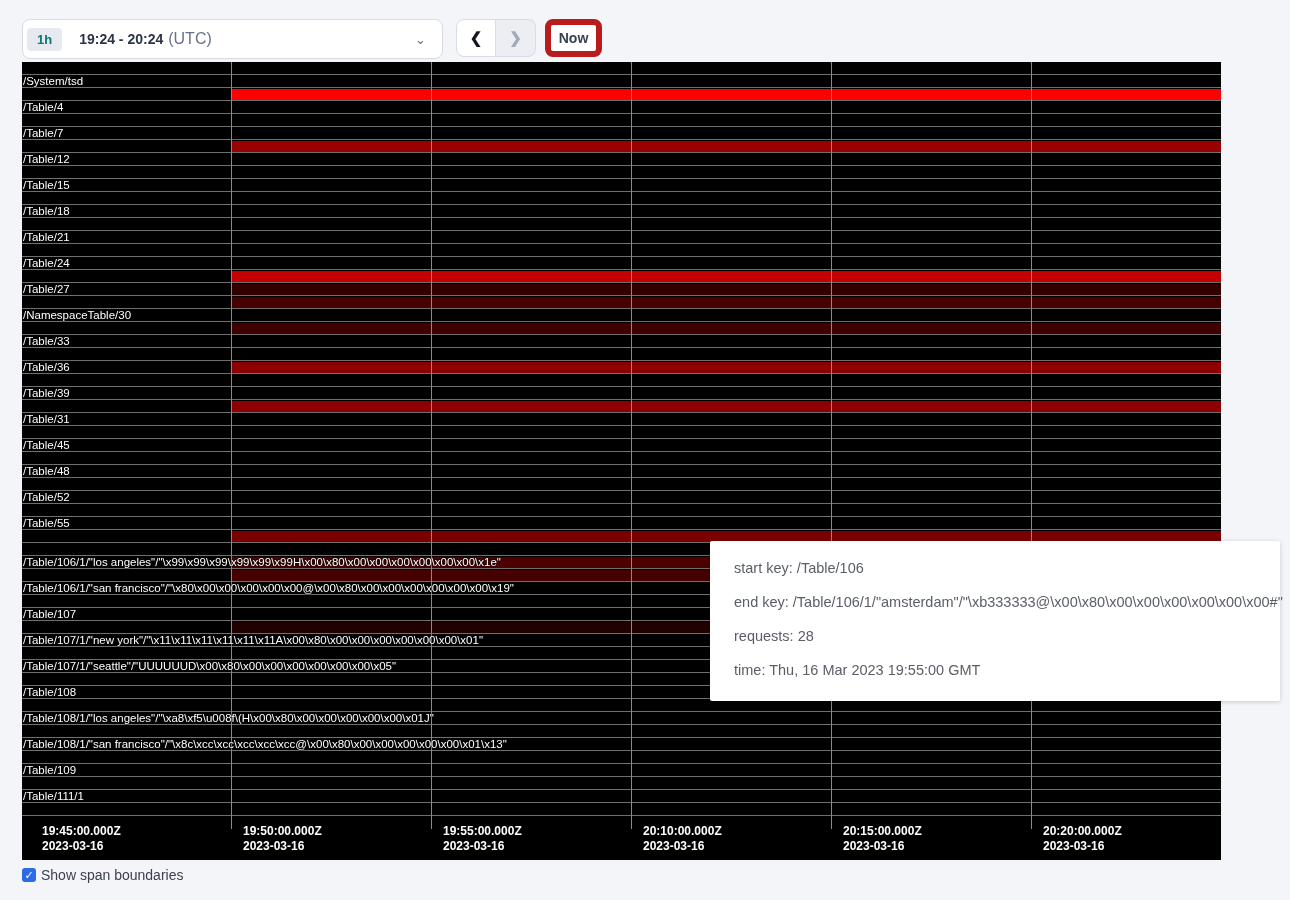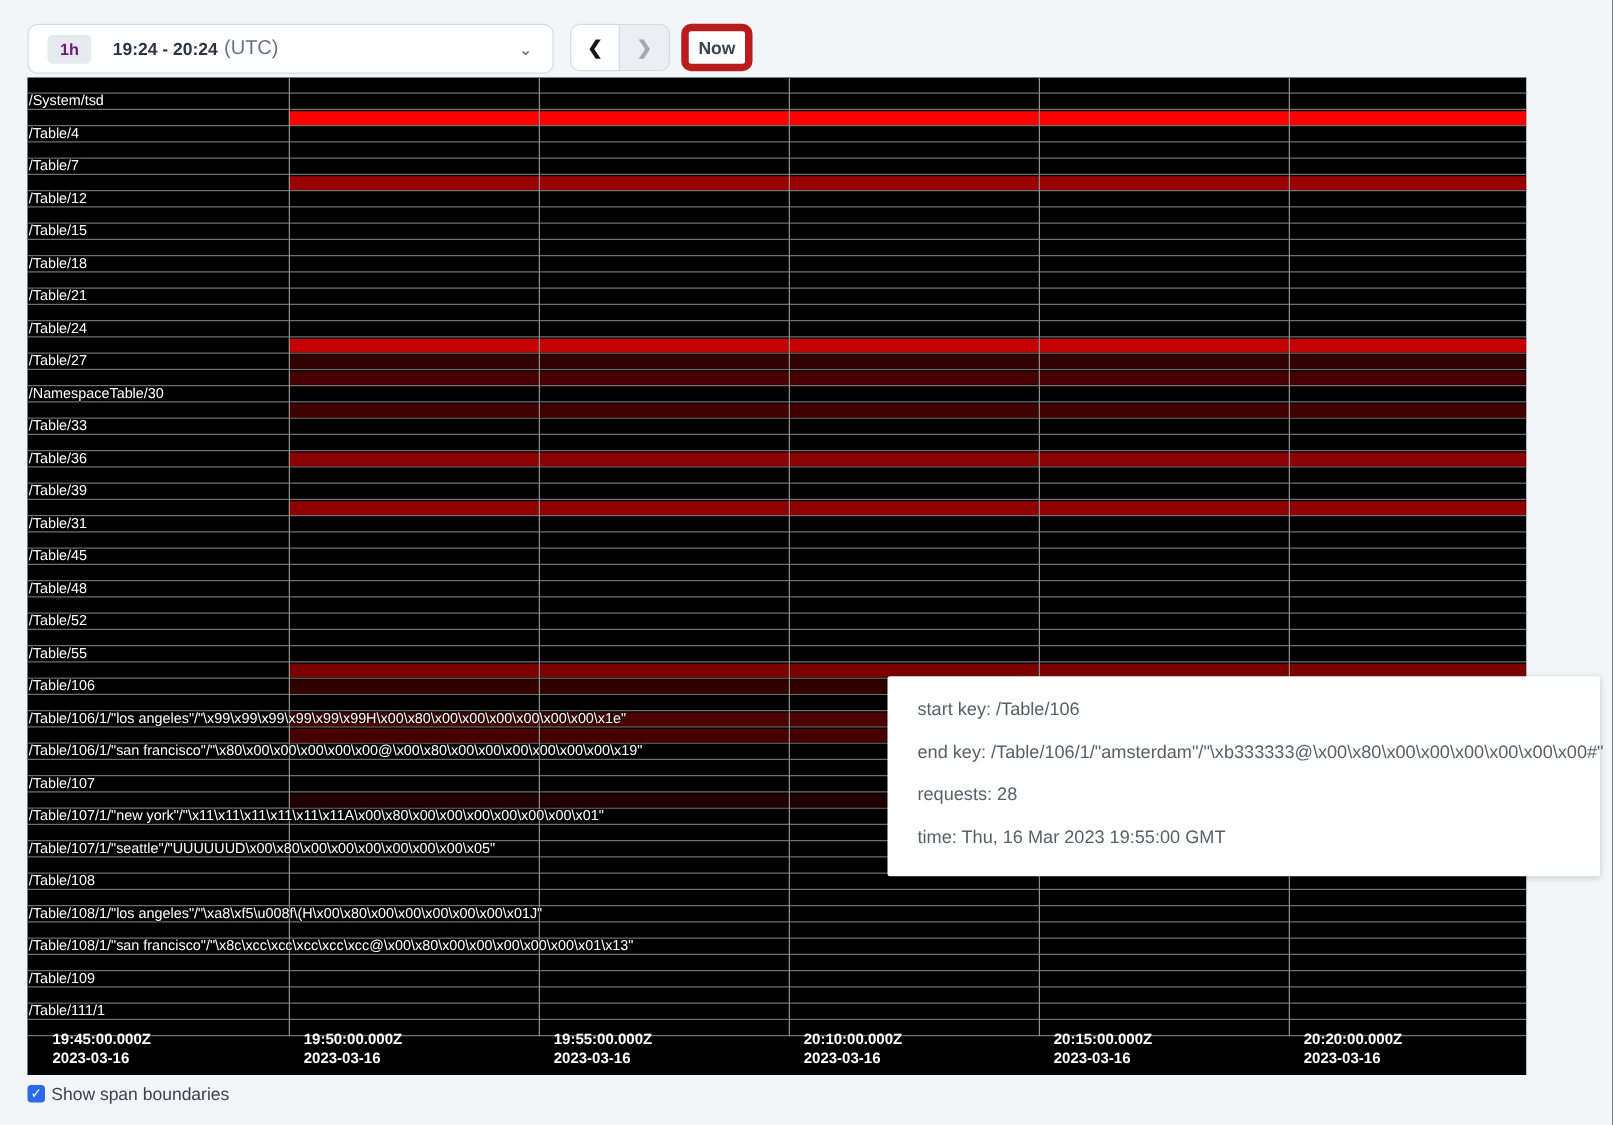--- a/index.html
+++ b/index.html
@@ -9,22 +9,22 @@
     font-family:"Liberation Sans",sans-serif;
     -webkit-font-smoothing:antialiased;
   }
   
   .dropdown{
     position:absolute;left:22px;top:19px;width:421px;height:40px;
     background:#fff;border:1px solid #d9dbe4;border-radius:8px;
     display:flex;align-items:center;box-sizing:border-box;cursor:pointer;
   }
   .range-badge{
-    margin-left:15px;background:#e7e9f1;border-radius:4px;
-    padding:4px 10px;font-size:13px;font-weight:bold;color:#701a75;
+    margin-left:4px;background:#e7e9f1;border-radius:4px;
+    padding:4px 10px;font-size:13px;font-weight:bold;color:#0f766e;
   }
   .range-text{margin-left:17px;font-size:14px;font-weight:bold;color:#2b3447;}
   .range-utc{margin-left:5px;font-size:16px;color:#67718a;}
   .dd-chevron{margin-left:auto;margin-right:16px;color:#5f6a82;font-size:13px;line-height:1;}
   .navgroup{position:absolute;left:456px;top:19px;display:flex;height:38px;}
   .navbtn{
     width:40px;height:38px;box-sizing:border-box;border:1px solid #d9dbe4;
     display:flex;align-items:center;justify-content:center;font-size:15px;font-weight:bold;
   }
   .navbtn.prev{background:#fff;border-radius:8px 0 0 8px;color:#15171c;cursor:pointer;}
@@ -214,24 +214,20 @@
       <div class="hm-group">
         <div class="hm-sub"></div>
         <div class="hm-sub">
           <span class="hm-label">/Table/55</span>
         </div>
       </div>
       <div class="hm-group">
         <div class="hm-sub">
           <div class="hm-band" style="background: rgb(122, 0, 0);"></div>
         </div>
-        <div class="hm-sub">
-          <div class="hm-band" style="background: rgb(48, 0, 0);"></div>
-          <span class="hm-label">/Table/106</span>
-        </div>
       </div>
       <div class="hm-group">
         <div class="hm-sub"></div>
         <div class="hm-sub">
           <div class="hm-band" style="background: rgb(77, 0, 0);"></div>
           <span class="hm-label">/Table/106/1/"los angeles"/"\x99\x99\x99\x99\x99\x99H\x00\x80\x00\x00\x00\x00\x00\x00\x1e"</span>
         </div>
       </div>
       <div class="hm-group">
         <div class="hm-sub">

